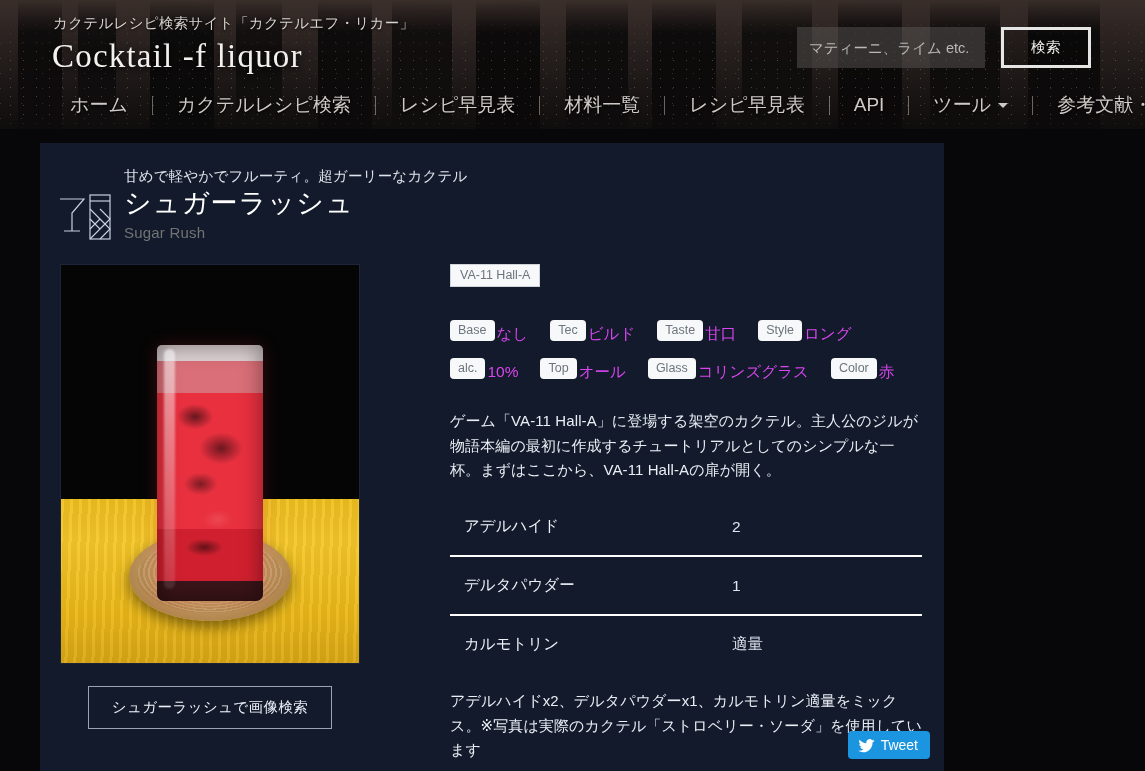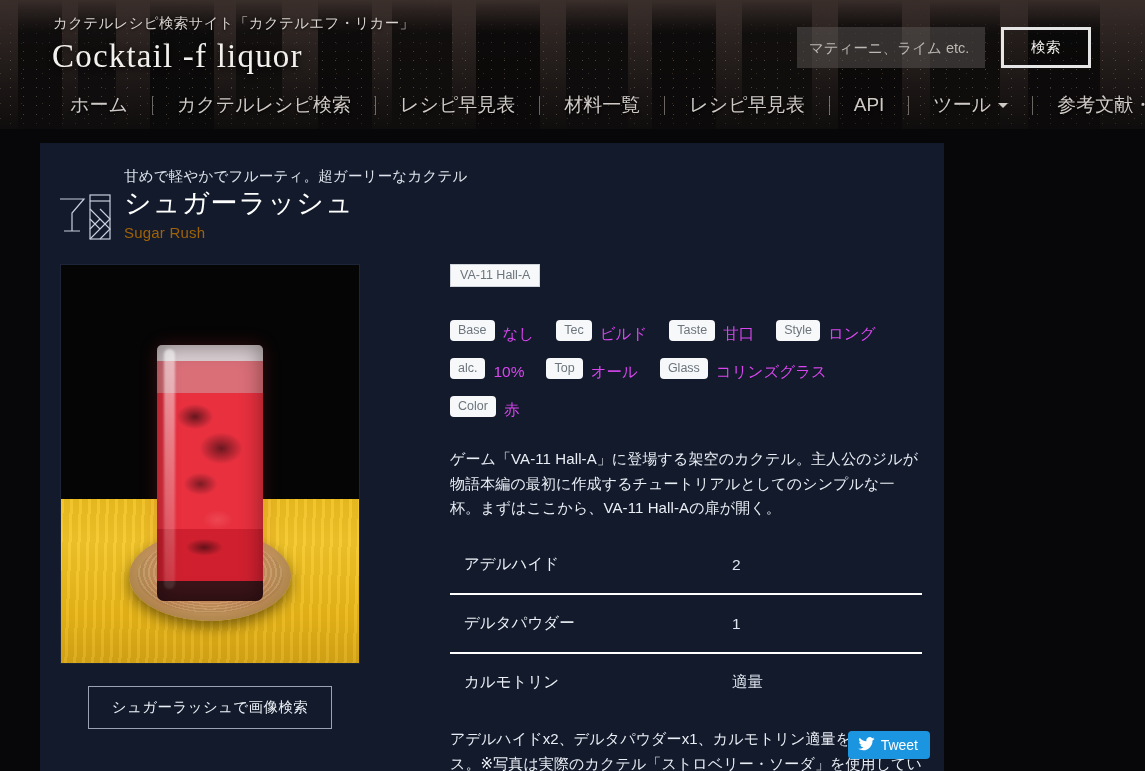--- a/index.html
+++ b/index.html
@@ -173,21 +173,21 @@
   }
   .cocktail-name {
     font-size: 27px;
     font-weight: 400;
     color: #ffffff;
     letter-spacing: 1.2px;
     line-height: 1.25;
   }
   .cocktail-name-en {
     font-size: 15px;
-    color: #a16207;
+    color: #737373;
     margin-top: 3px;
     letter-spacing: .2px;
   }
 
   .body-cols {
     display: flex;
     padding: 17px 0 0 20px;
   }
 
   
@@ -293,21 +293,21 @@
     border-radius: 0;
     padding: 3px 9px 4px;
     line-height: 1.15;
   }
   .series-row { margin-bottom: 24px; }
 
   .attr-rows { font-size: 0; line-height: 30px; }
   .attr {
     display: inline-flex;
     align-items: center;
-    gap: 8px;
+    gap: 2px;
     margin-right: 22px;
     font-size: 15px;
     white-space: nowrap;
   }
   .attr-key {
     background: #f7f8f9;
     color: #6c757d;
     font-size: 12.5px;
     border-radius: 4px;
     padding: 3px 8px 4px;
@@ -339,21 +339,21 @@
     line-height: 1.62;
     color: #eaeef5;
     letter-spacing: .1px;
   }
 
   
   .tweet-btn {
     position: absolute;
     right: 14px; bottom: 12px;
     display: inline-flex;
-    align-items: flex-start;
+    align-items: flex-end;
     gap: 6px;
     background: #1b95e0;
     color: #fff;
     border: none;
     border-radius: 4px;
     padding: 6px 12px 6px 10px;
     font-size: 14px;
     font-family: inherit;
     cursor: pointer;
   }

